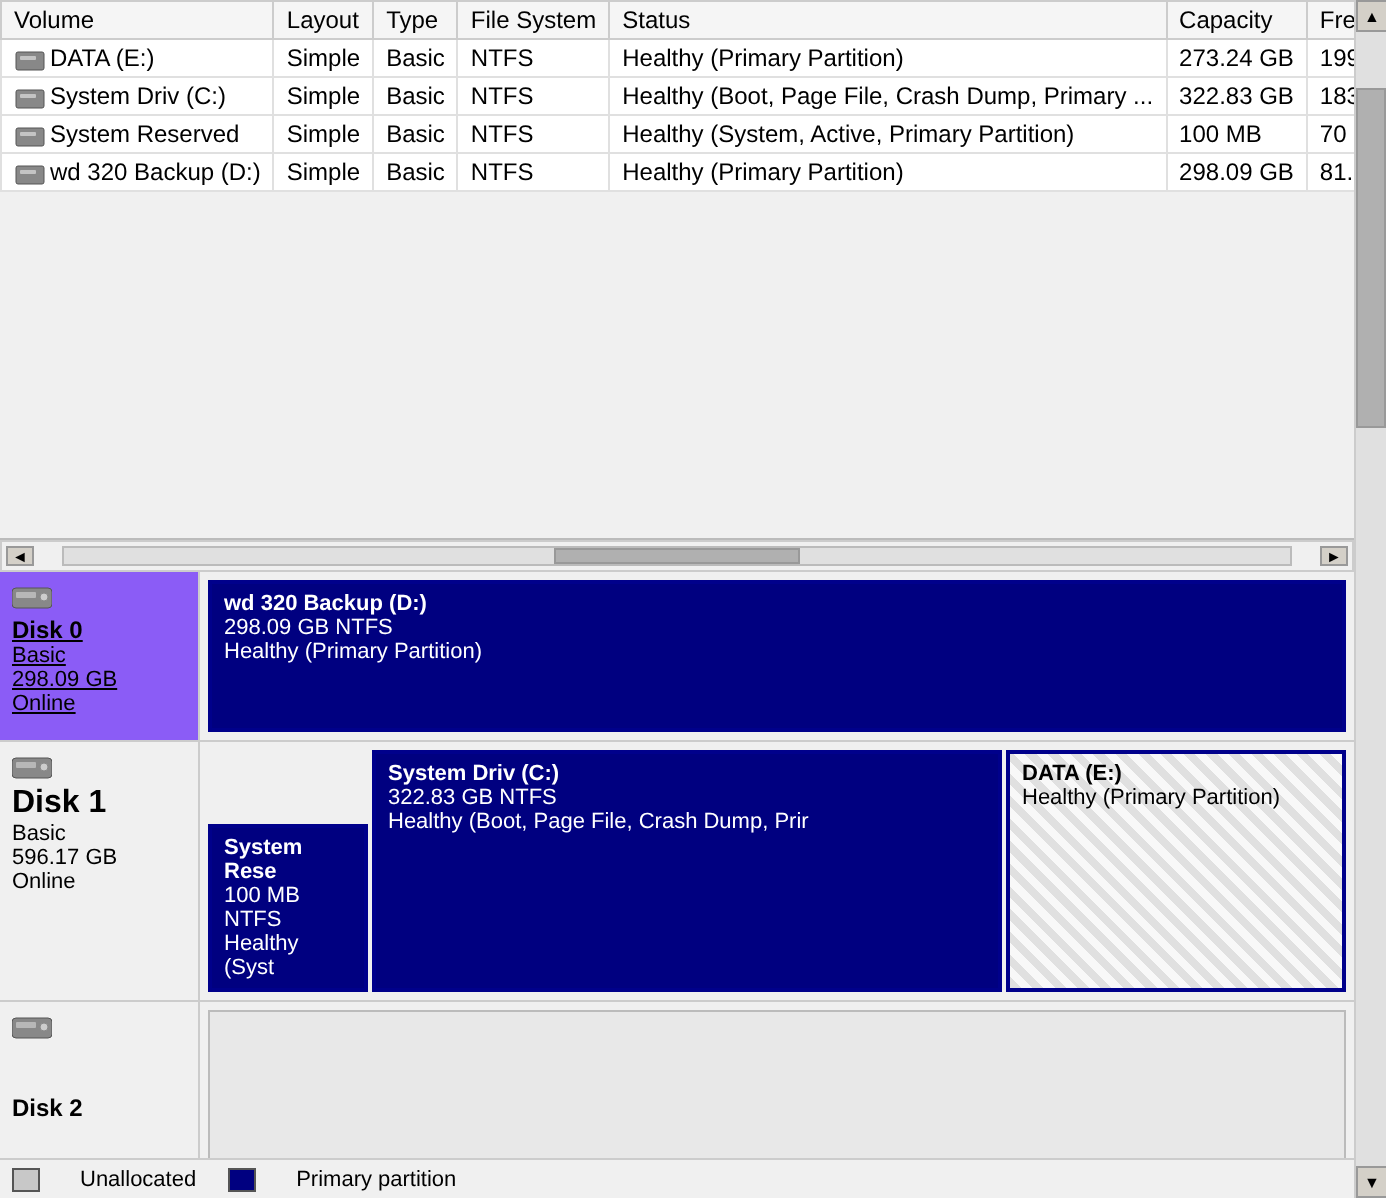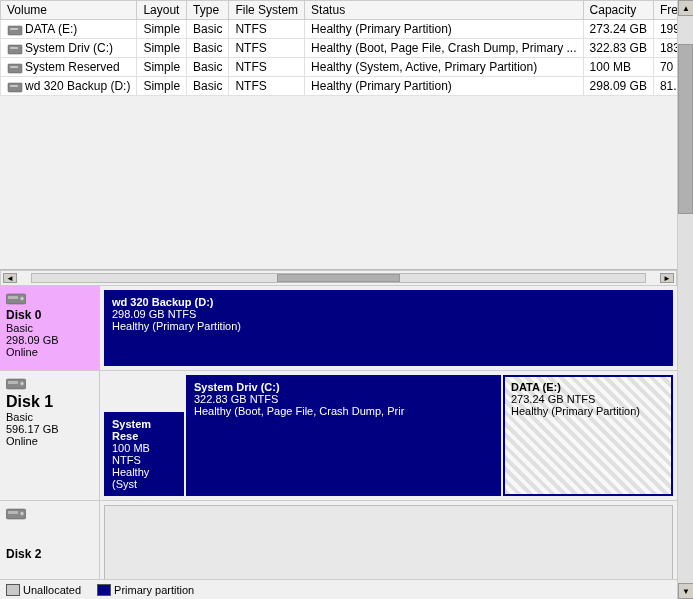--- a/index.html
+++ b/index.html
@@ -128,21 +128,21 @@
       border-top: 1px solid #ccc;
       display: flex;
       align-items: center;
       padding: 0 6px;
       gap: 16px;
       font-size: 11px;
     }
     .legend-item {
       display: flex;
       align-items: center;
-      gap: 3px;
+      gap: 20px;
     }
     .legend-box {
       width: 14px;
       height: 12px;
       border: 1px solid #555;
     }
     .legend-box.unalloc {
       background: #c8c8c8;
     }
     .legend-box.primary {
@@ -247,21 +247,21 @@
       <div class="h-scroll-btn">◄</div>
       <div class="h-scroll-track">
         <div class="h-scroll-thumb"></div>
       </div>
       <div class="h-scroll-btn">►</div>
     </div>
 
     <div class="disk-panels-area">
       <div class="disk-panels-content" id="disk-panels">
       <div style="display: flex; flex-direction: row; border-bottom: 1px solid rgb(204, 204, 204); min-height: 85px;">
-            <div style="width: 100px; min-width: 100px; background: #f0abfc; padding: 6px; border-right: 1px solid rgb(204, 204, 204); display: flex; flex-direction: column; font-size: 11px;">
+            <div style="width: 100px; min-width: 100px; background: #8b5cf6; padding: 6px; border-right: 1px solid rgb(204, 204, 204); display: flex; flex-direction: column; font-size: 11px; text-decoration: underline;">
               <svg width="20" height="14" style="margin-bottom:2px">
                 <rect x="0" y="2" width="20" height="10" rx="2" fill="#888" stroke="#555" stroke-width="0.5"></rect>
                 <rect x="2" y="4" width="10" height="3" rx="0.5" fill="#fff" opacity="0.4"></rect>
                 <circle cx="16" cy="6.5" r="2" fill="#ccc" stroke="#888" stroke-width="0.5"></circle>
               </svg>
               <span style="font-weight:bold;font-size:12px">Disk 0</span>
       <span>Basic</span>
       <span>298.09 GB</span>
       <span>Online</span>
             </div>
@@ -291,21 +291,20 @@
           <span style="font-size:11px">100 MB NTFS</span>
           <span style="font-size:11px">Healthy (Syst</span>
               </div>
               <div style="border: 2px solid rgb(0, 0, 139); background: rgb(0, 0, 128); color: white; padding: 4px 6px; font-size: 11px; display: flex; flex-direction: column; justify-content: flex-start; min-width: 60px; flex: 1 1 0%; overflow: hidden;">
                 <span style="font-weight:bold;font-size:11px">System Driv  (C:)</span>
           <span style="font-size:11px">322.83 GB NTFS</span>
           <span style="font-size:11px">Healthy (Boot, Page File, Crash Dump, Prir</span>
               </div>
               <div style="border: 2px solid rgb(0, 0, 139); background: repeating-linear-gradient(45deg, rgb(224, 224, 224), rgb(224, 224, 224) 4px, rgb(248, 248, 248) 4px, rgb(248, 248, 248) 8px); color: black; padding: 4px 6px; font-size: 11px; display: flex; flex-direction: column; justify-content: flex-start; min-width: 60px; flex: 0 0 170px; overflow: hidden;">
                 <span style="font-weight:bold;font-size:11px">DATA  (E:)</span>
-          <span style="font-size:11px">273.24 GB NTFS</span>
           <span style="font-size:11px">Healthy (Primary Partition)</span>
               </div>
             </div>
           </div>
           <div style="display: flex; flex-direction: row; border-bottom: 1px solid rgb(204, 204, 204); min-height: 70px;">
             <div style="width: 100px; min-width: 100px; background: rgb(240, 240, 240); padding: 6px; border-right: 1px solid rgb(204, 204, 204); display: flex; flex-direction: column; font-size: 11px; gap: 24px;">
               <svg width="20" height="14" style="margin-bottom:2px">
                 <rect x="0" y="2" width="20" height="10" rx="2" fill="#888" stroke="#555" stroke-width="0.5"></rect>
                 <rect x="2" y="4" width="10" height="3" rx="0.5" fill="#fff" opacity="0.4"></rect>
                 <circle cx="16" cy="6.5" r="2" fill="#ccc" stroke="#888" stroke-width="0.5"></circle>

